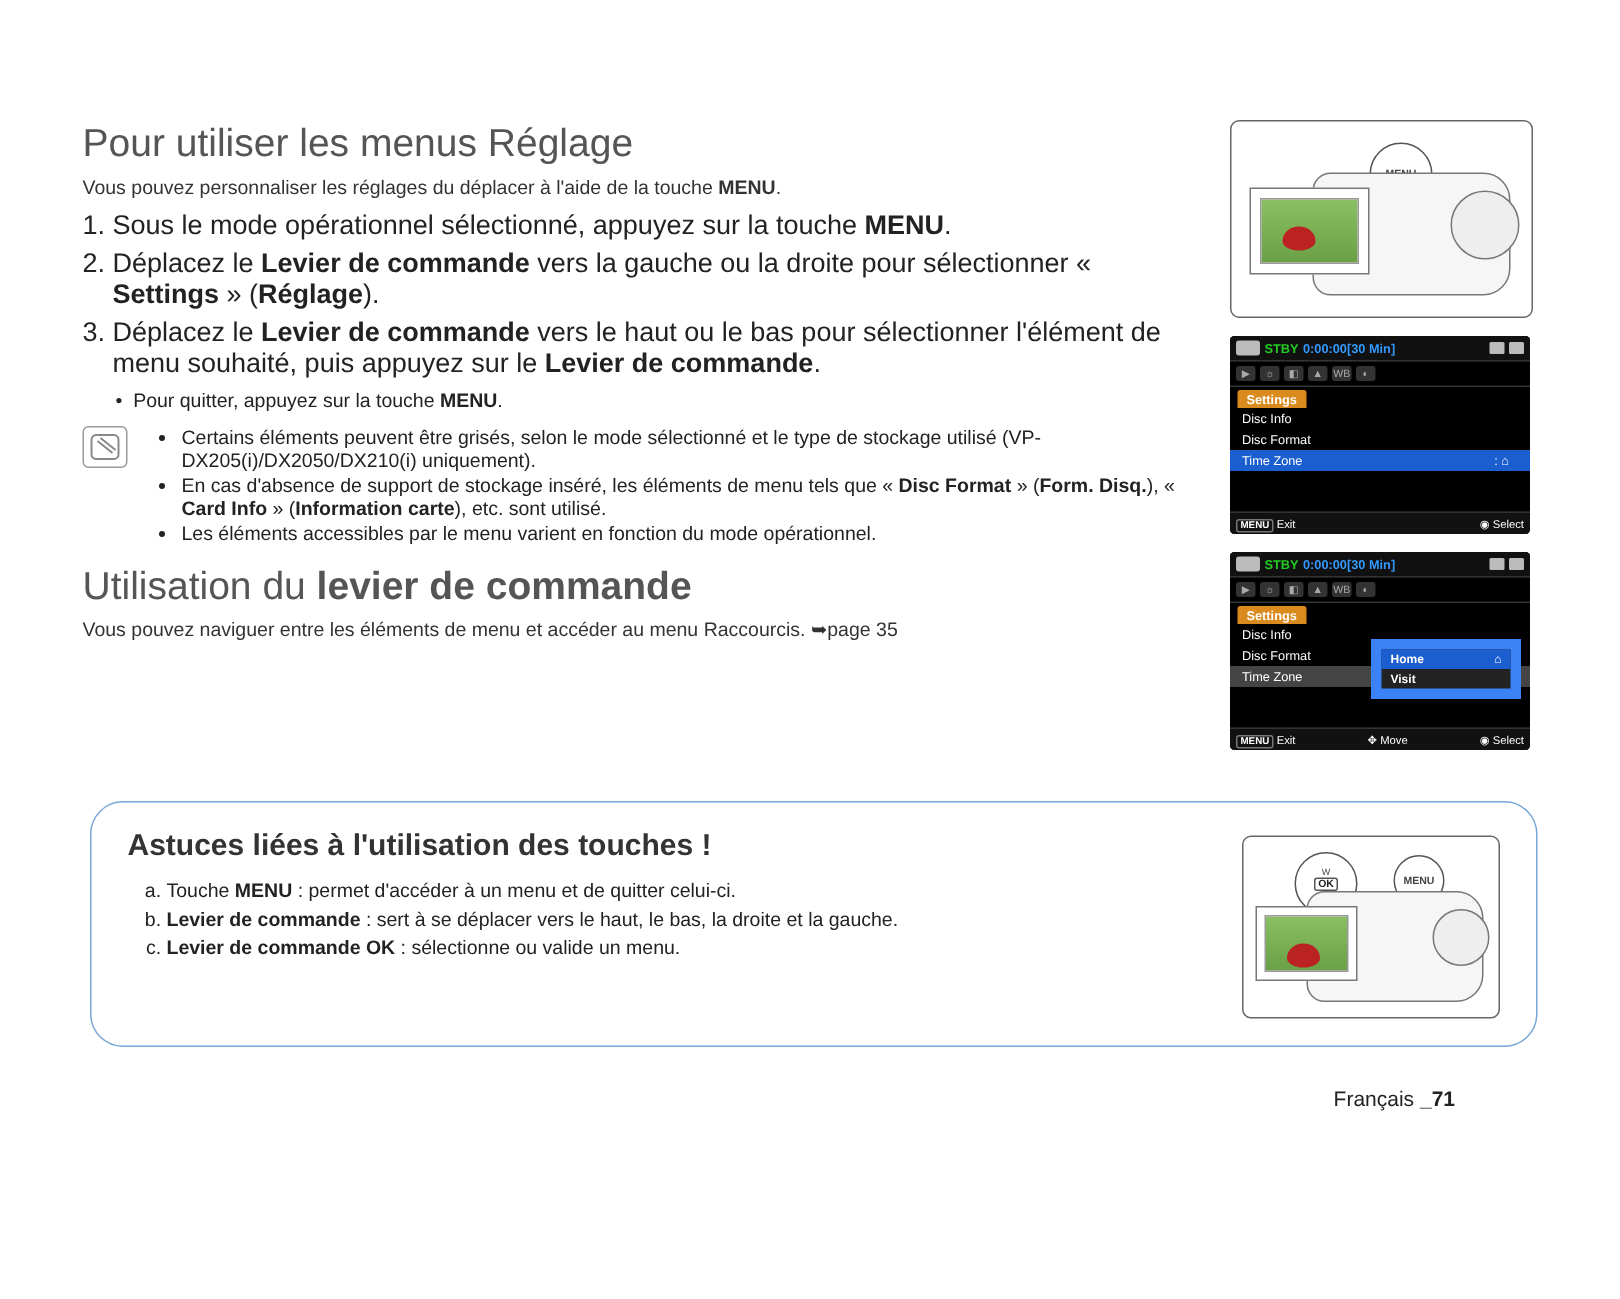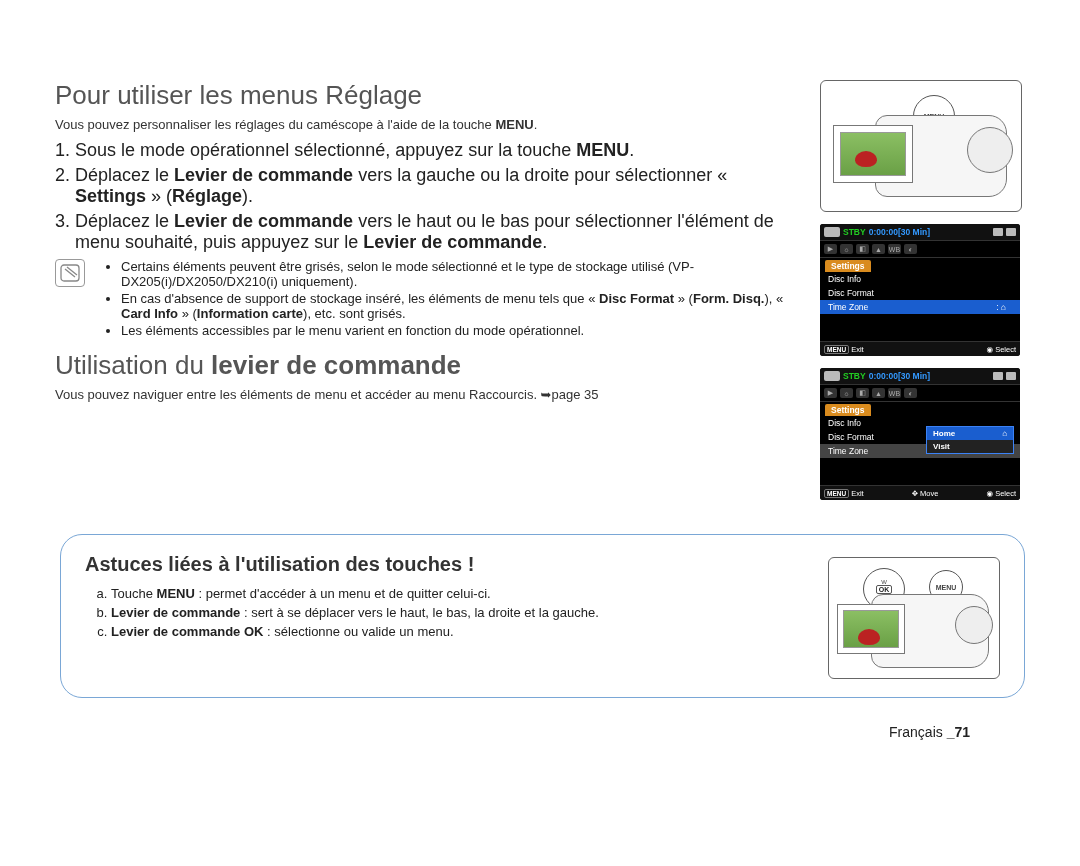--- a/index.html
+++ b/index.html
@@ -119,60 +119,63 @@
   .osd .topbar .spacer{ flex:1;}
   .osd .topbar .smicon{ width:10px; height:8px; background:#bbb; border-radius:1px;}
   .osd .iconrow{ height:14px; display:flex; gap:3px; padding:1px 4px; border-bottom:1px solid #333; align-items:center;}
   .osd .iconrow .tabicon{ width:13px; height:10px; background:#333; border-radius:2px; display:flex; align-items:center; justify-content:center; color:#aaa; font-size:7px;}
   .osd .settings-tab{ background:#d98b1e; color:#fff; font-weight:700; padding:1px 6px; border-radius:2px 2px 0 0; display:inline-block; margin:2px 0 0 5px;}
   .osd .menuitem{ padding:2px 8px; font-weight:400;}
   .osd .menuitem.sel{ background:#1a5ecf; }
   .osd .menuvalue{ float:right; margin-right:6px;}
   .osd .botbar{ position:absolute; bottom:0; left:0; right:0; height:14px; background:#111; display:flex; align-items:center; justify-content:space-between; padding:0 4px; border-top:1px solid #333; font-size:7.5px;}
   .osd .botbar span b{ border:1px solid #777; border-radius:2px; padding:0 2px; font-size:6.5px; margin-right:2px;}
-  .osd .submenu{position:absolute; top:58px; right:6px; width:86px; background:#222; border:1px solid #3b82f6;}
+  .osd .submenu{position:absolute; top:58px; right:6px; width:86px; background:#222; border:7px solid #3b82f6;}
   .osd .submenu .sub{ padding:2px 6px; font-weight:700; font-size:8px;}
   .osd .submenu .sub.sel{ background:#1a5ecf;}
   .osd2 .menuitem.sel{ background:#444; }
   .tipscol { flex:1; }
 </style>
 </head>
 <body>
 
 <div class="page">
 
   <div class="row">
     <div class="maincol">
       <h2 class="sec">Pour utiliser les menus Réglage</h2>
       <p class="intro">
-        <span>Vous pouvez personnaliser les réglages du caméscope à l'aide de la touche </span><b>MENU</b><span>.</span>
+        <span>Vous pouvez personnaliser les réglages du déplacer à l'aide de la touche </span><b>MENU</b><span>.</span>
       </p>
       <ol class="steps">
         <li>
           <span>Sous le mode opérationnel sélectionné, appuyez sur la touche </span><b>MENU</b><span>.</span>
         </li>
         <li>
           <span>Déplacez le </span><b>Levier de commande</b><span> vers la gauche ou la droite pour sélectionner « </span><b>Settings</b><span> » (</span><b>Réglage</b><span>).</span>
         </li>
         <li>
           <span>Déplacez le </span><b>Levier de commande</b><span> vers le haut ou le bas pour sélectionner l'élément de menu souhaité, puis appuyez sur le </span><b>Levier de commande</b><span>.</span>
         </li>
       </ol>
+      <div class="bullet-sub">
+        •&nbsp;&nbsp;<span>Pour quitter, appuyez sur la touche </span><b>MENU</b><span>.</span>
+      </div>
 
       <div class="notebox">
         <div class="note-icon">
           <svg width="20" height="18" viewBox="0 0 20 18">
               <rect x="1" y="1" width="18" height="16" rx="3" fill="none" stroke="#888" stroke-width="1.3"></rect>
               <path d="M5 5 L15 13 M7 3 L17 11" stroke="#888" stroke-width="1.3"></path>
             </svg>
         </div>
         <ul class="note-list">
           <li>Certains éléments peuvent être grisés, selon le mode sélectionné et le type de stockage utilisé (VP-DX205(i)/DX2050/DX210(i) uniquement).</li>
           <li>
-            <span>En cas d'absence de support de stockage inséré, les éléments de menu tels que « </span><b>Disc Format</b><span> » (</span><b>Form. Disq.</b><span>), « </span><b>Card Info</b><span> » (</span><b>Information carte</b><span>), etc. sont grisés.</span>
+            <span>En cas d'absence de support de stockage inséré, les éléments de menu tels que « </span><b>Disc Format</b><span> » (</span><b>Form. Disq.</b><span>), « </span><b>Card Info</b><span> » (</span><b>Information carte</b><span>), etc. sont utilisé.</span>
           </li>
           <li>Les éléments accessibles par le menu varient en fonction du mode opérationnel.</li>
         </ul>
       </div>
 
       <div class="levier">
         <h2 class="sec">
           <span>Utilisation du </span><b>levier de commande</b>
         </h2>
         <p class="intro">Vous pouvez naviguer entre les éléments de menu et accéder au menu Raccourcis. ➥page 35</p>

